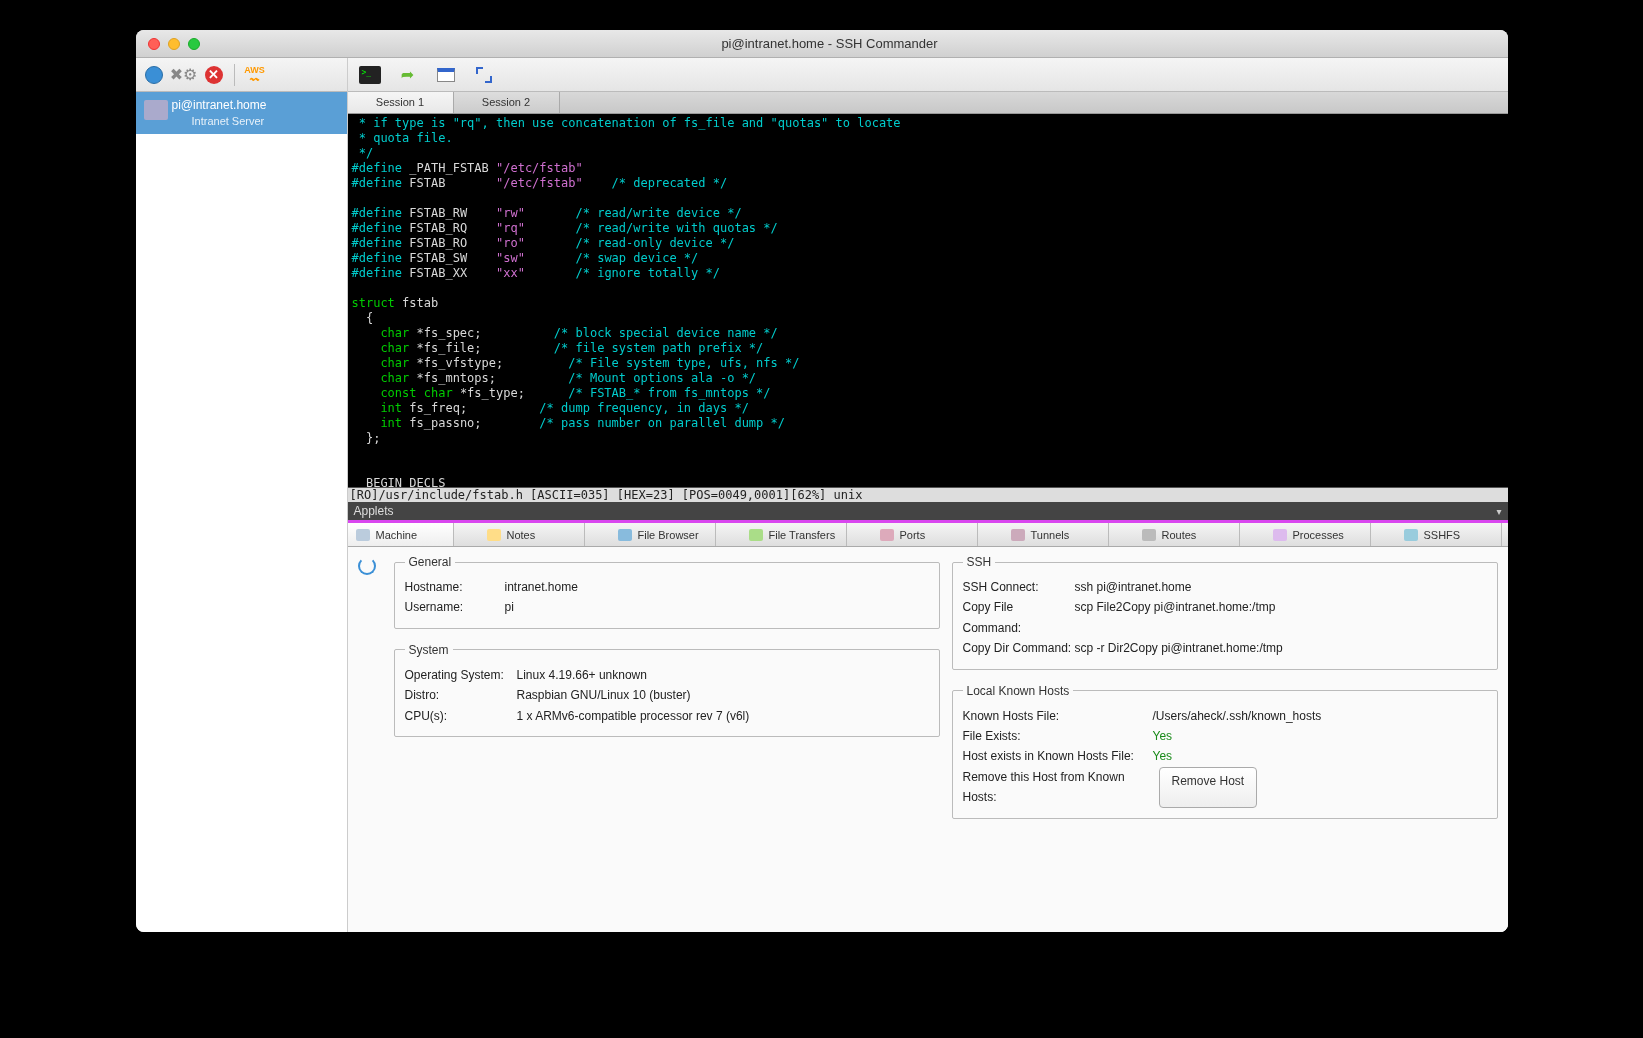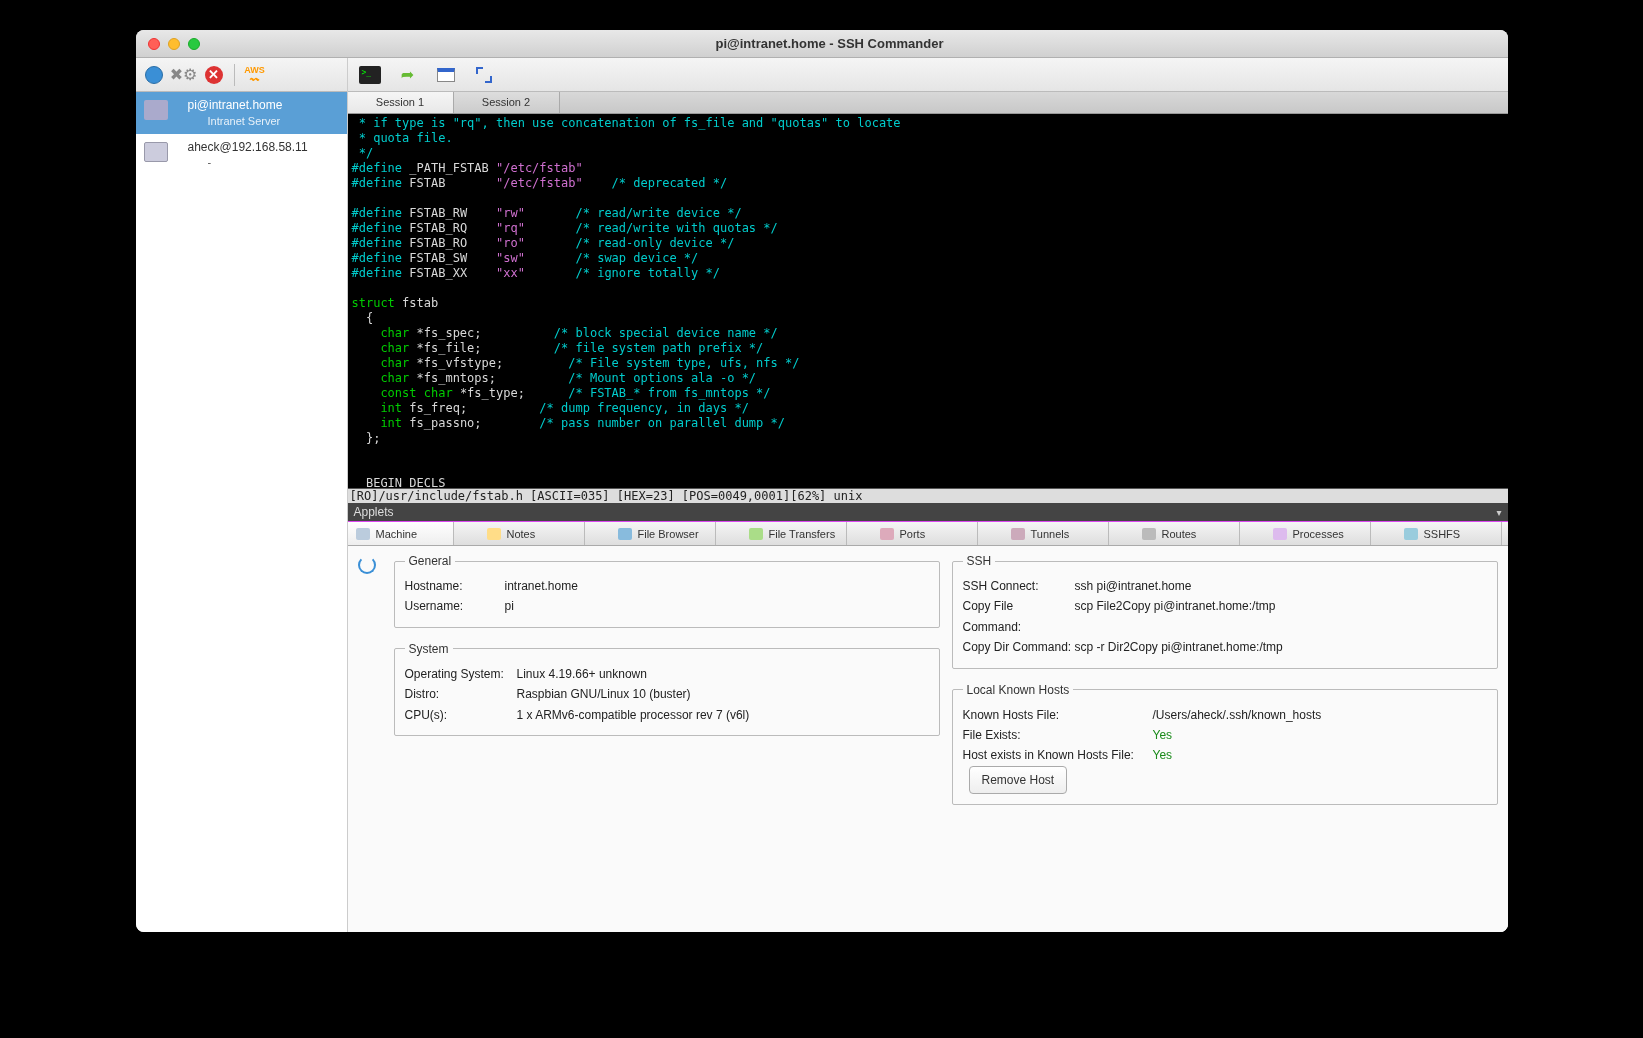--- a/index.html
+++ b/index.html
@@ -2,31 +2,31 @@
 <html><head>
 <meta charset="utf-8">
 <style>
   * { box-sizing: border-box; margin: 0; padding: 0; }
   body { background: #000; font-family: -apple-system, "Helvetica Neue", Arial, sans-serif; font-size: 13px; color: #333; }
   .screen { width: 1372px; height: 902px; margin: 30px auto; background: #f5f5f5; border-radius: 8px; overflow: hidden; display: flex; flex-direction: column; box-shadow: 0 10px 40px rgba(0,0,0,.5);}
   .titlebar { height: 28px; background: linear-gradient(#e8e8e8,#d0d0d0); display: flex; align-items: center; position: relative; border-bottom: 1px solid #b0b0b0;}
   .traffic { display:flex; gap:8px; margin-left:12px;}
   .dot { width:12px; height:12px; border-radius:50%; }
   .dot.red{background:#ff5f57;border:1px solid #e33;} .dot.yel{background:#ffbd2e;border:1px solid #dea123;} .dot.grn{background:#28c940;border:1px solid #1aab29;}
-  .title { position:absolute; left:16px; right:0; text-align:center; font-size:13px; color:#333; font-weight:700;}
+  .title { position:absolute; left:16px; right:0; text-align:center; font-size:13px; color:#333; font-weight:400;}
   .body { flex:1; display:flex; overflow:hidden;}
   .sidebar { width:212px; background:#fff; border-right:1px solid #ccc; display:flex; flex-direction:column;}
   .sb-toolbar { height:34px; display:flex; align-items:center; gap:10px; padding:0 8px; background:linear-gradient(#f5f5f5,#e5e5e5); border-bottom:1px solid #bbb;}
   .sb-toolbar .tbtn{width:20px;height:20px;display:flex;align-items:center;justify-content:center;cursor:pointer;}
   .globe{width:18px;height:18px;border-radius:50%;background:#3a8fd6;border:1px solid #2a6ea6;}
   .wrench{font-size:16px;color:#888;}
   .redx{width:18px;height:18px;border-radius:50%;background:#d33;color:#fff;display:flex;align-items:center;justify-content:center;font-size:13px;font-weight:bold;}
   .aws{font-size:9px;color:#f90;font-weight:bold;text-align:center;line-height:1;}
   .host-list{flex:1;}
-  .host-item{display:flex;gap:20px;padding:6px 8px;align-items:flex-start;cursor:pointer;}
+  .host-item{display:flex;gap:4px;padding:6px 8px;align-items:flex-start;cursor:pointer;}
   .host-item.selected{background:#5a9fd6;color:#fff;}
   .host-ic{width:24px;height:20px;background:#aac;border-radius:2px;margin-top:2px;position:relative;flex-shrink:0;}
   .host-ic.mon{background:#ccd;border:1px solid #99a;}
   .host-text{display:flex;flex-direction:column;line-height:1.3;font-size:12px;}
   .host-sub{font-size:11px;opacity:.85;padding-left:20px;}
   .main { flex:1; display:flex; flex-direction:column; background:#f0f0f0;}
   .main-toolbar{height:34px;display:flex;align-items:center;gap:14px;padding:0 10px;background:linear-gradient(#f5f5f5,#e5e5e5);border-bottom:1px solid #bbb;}
   .mt-btn{width:24px;height:20px;display:flex;align-items:center;justify-content:center;cursor:pointer;}
   .term-ic{width:22px;height:18px;background:#222;border-radius:2px;position:relative;}
   .term-ic::after{content:">_";color:#0f0;font-size:8px;position:absolute;top:2px;left:3px;font-family:monospace;}
@@ -35,21 +35,21 @@
   .full-ic{width:16px;height:16px;position:relative;}
   .full-ic::before,.full-ic::after{content:"";position:absolute;width:5px;height:5px;border:2px solid #36c;}
   .full-ic::before{top:0;left:0;border-right:none;border-bottom:none;}
   .full-ic::after{bottom:0;right:0;border-left:none;border-top:none;}
   .tabs{height:22px;display:flex;background:linear-gradient(#d8d8d8,#c8c8c8);border-bottom:1px solid #999;}
   .tab{width:106px;text-align:center;font-size:11px;line-height:21px;border-right:1px solid #aaa;background:linear-gradient(#ddd,#ccc);cursor:pointer;}
   .tab.active{background:linear-gradient(#f5f5f5,#e8e8e8);}
   .terminal{flex:1;background:#000;color:#a0a0a0;font-family:"Menlo","Consolas",monospace;font-size:12px;line-height:1.25;padding:2px 4px;overflow:hidden;white-space:pre;border-bottom:1px solid #555;}
   .c-def{color:#00cccc;} .c-str{color:#d070d0;} .c-cmt{color:#00cccc;} .c-kw{color:#00cc00;} .c-type{color:#00cc00;} .c-id{color:#d8d8d8;}
   .statusline{background:#ddd;color:#222;font-family:monospace;font-size:12px;padding:0 2px;}
-  .applets-title{background:#444;color:#ddd;font-size:12px;padding:2px 6px;display:flex;justify-content:space-between;align-items:center;border-bottom:1px solid #d946ef;}
+  .applets-title{background:#444;color:#ddd;font-size:12px;padding:2px 6px;display:flex;justify-content:space-between;align-items:center;border-bottom:3px solid #d946ef;}
   .applets-title .chev{font-size:10px;color:#ccc;}
   .applet-tabs{height:24px;display:flex;background:linear-gradient(#f5f5f5,#dedede);border-bottom:1px solid #aaa;gap:25px;}
   .applet-tab{flex:0 0 auto;width:106px;display:flex;align-items:center;gap:6px;padding:0 8px;font-size:11px;border-right:1px solid #bbb;cursor:pointer;}
   .applet-tab.active{background:linear-gradient(#fff,#eee);}
   .ap-ic{width:14px;height:12px;border-radius:2px;}
   .ap-ic.mach{background:#bcd;}
   .ap-ic.note{background:#fd8;}
   .ap-ic.fold{background:#8bd;}
   .ap-ic.xfer{background:#ad8;}
   .ap-ic.port{background:#dab;}
@@ -99,27 +99,20 @@
           </div>
       </div>
       <div class="host-list" id="host-list">
           <div class="host-item selected">
             <div class="host-ic "></div>
     <div class="host-text">
               <span>pi@intranet.home</span>
     <span class="host-sub">Intranet Server</span>
             </div>
           </div>
-          <div class="host-item">
-            <div class="host-ic mon"></div>
-    <div class="host-text">
-              <span>aheck@192.168.58.11</span>
-    <span class="host-sub">-</span>
-            </div>
-          </div>
         </div>
     </div>
     <div class="main">
       <div class="main-toolbar">
         <div class="mt-btn">
             <div class="term-ic"></div>
           </div>
         <div class="mt-btn arrow-ic">➦</div>
         <div class="mt-btn">
             <div class="win-ic"></div>
@@ -272,20 +265,21 @@
                 <div class="row">
                   <span class="lbl w2">File Exists:</span>
     <span class="val green">Yes</span>
                 </div>
                 <div class="row">
                   <span class="lbl w2">Host exists in Known Hosts File:</span>
     <span class="val green">Yes</span>
                 </div>
               </div>
             <div class="row">
+              <span class="lbl w2">Remove this Host from Known Hosts:</span>
               <span class="btn">Remove Host</span>
             </div>
           </fieldset>
         </div>
       </div>
     </div>
   </div>
 </div>
 
 </body></html>

